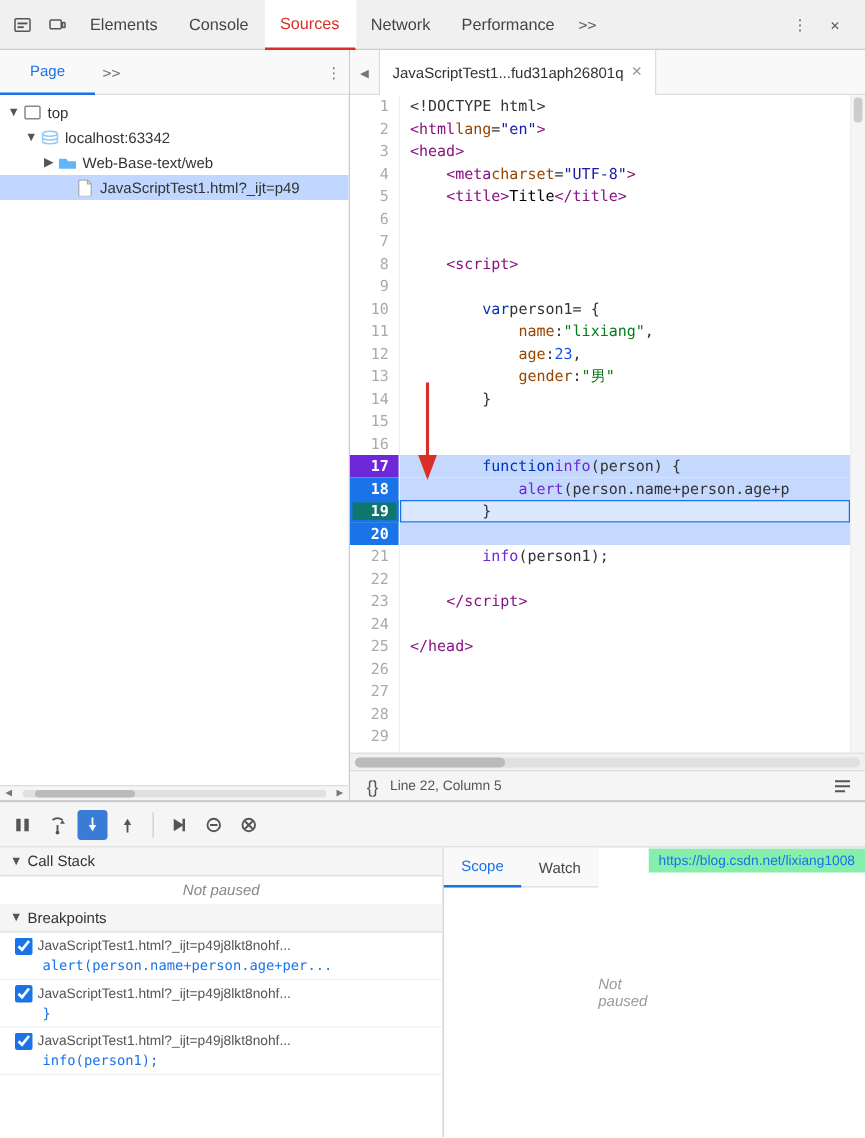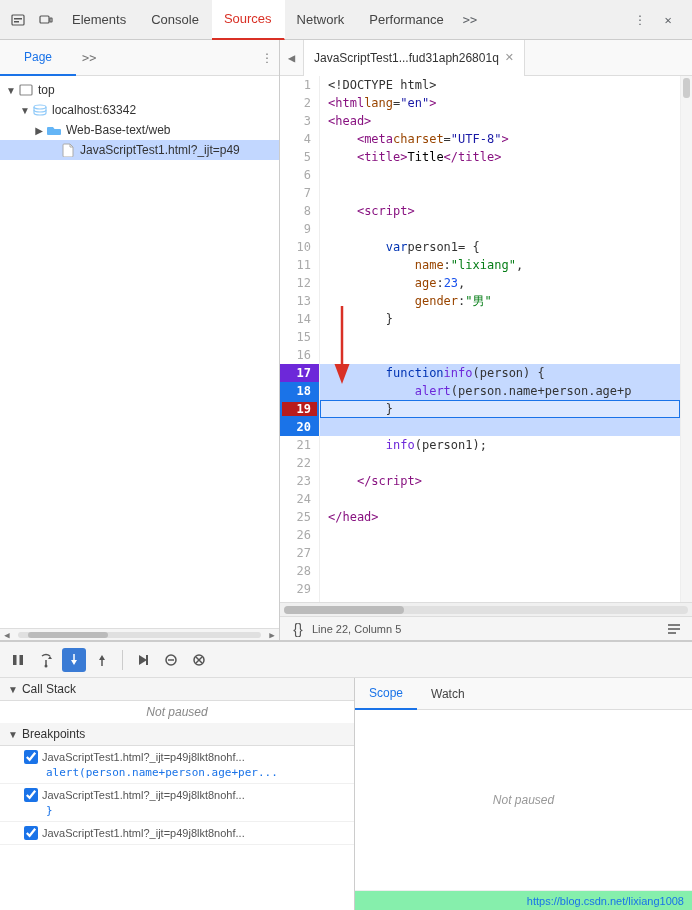--- a/index.html
+++ b/index.html
@@ -90,28 +90,28 @@
     
     .bottom-content { flex: 1; display: flex; overflow: hidden; }
 
     
     .left-bottom { width: 355px; flex-shrink: 0; border-right: 1px solid #ccc; display: flex; flex-direction: column; overflow: hidden; }
     .section-header { padding: 4px 8px; font-size: 12px; font-family: Arial, sans-serif; color: #333; background: #f5f5f5; border-bottom: 1px solid #ddd; display: flex; align-items: center; gap: 4px; cursor: pointer; }
     .section-arrow { color: #555; font-size: 10px; }
     .section-content { padding: 4px 8px; color: #888; font-size: 12px; font-family: Arial, sans-serif; font-style: italic; text-align: center; }
 
     .breakpoints-list { overflow-y: auto; flex: 1; }
-    .bp-item { padding: 2px 24px; border-bottom: 1px solid #f0f0f0; }
+    .bp-item { padding: 2px 12px; border-bottom: 1px solid #f0f0f0; }
     .bp-item-header { display: flex; align-items: center; gap: 4px; font-size: 11px; font-family: Arial, sans-serif; color: #333; padding: 2px 0; }
     .bp-item-code { font-size: 11px; font-family: Consolas, monospace; color: #1a73e8; padding-left: 22px; padding-bottom: 2px; }
     .bp-checkbox { width: 14px; height: 14px; accent-color: #1a73e8; }
     .bp-filename { color: #555; font-size: 11px; word-break: break-all; }
 
     
-    .right-bottom { flex: 1; display: flex; flex-direction: column; }
+    .right-bottom { flex: 1; display: flex; flex-direction: row; }
     .right-bottom-tabs { display: flex; align-items: center; height: 32px; border-bottom: 1px solid #ddd; background: #f9f9f9; }
     .right-bottom-tab { padding: 0 14px; height: 32px; display: flex; align-items: center; cursor: pointer; font-size: 12px; font-family: Arial, sans-serif; color: #444; }
     .right-bottom-tab.active { border-bottom: 2px solid #1a73e8; color: #1a73e8; }
     .right-bottom-content { flex: 1; display: flex; align-items: center; justify-content: center; color: #999; font-size: 12px; font-family: Arial, sans-serif; font-style: italic; }
 
     
     ::-webkit-scrollbar { width: 6px; height: 6px; }
     ::-webkit-scrollbar-track { background: #f1f1f1; }
     ::-webkit-scrollbar-thumb { background: #ccc; border-radius: 3px; }
 
@@ -250,21 +250,21 @@
           <div class="line-num">9</div>
           <div class="line-num">10</div>
           <div class="line-num">11</div>
           <div class="line-num">12</div>
           <div class="line-num">13</div>
           <div class="line-num">14</div>
           <div class="line-num">15</div>
           <div class="line-num">16</div>
           <div class="line-num" style="background: #6d28d9; color: rgb(255, 255, 255); font-weight: bold;">17</div>
           <div class="line-num" style="background: rgb(26, 115, 232); color: rgb(255, 255, 255); font-weight: bold;">18</div>
-          <div class="line-num" style="background: #b91c1c; color: rgb(255, 255, 255); font-weight: bold; outline: rgb(26, 115, 232) solid 2px; outline-offset: -2px;">19</div>
+          <div class="line-num" style="background: #0f766e; color: rgb(255, 255, 255); font-weight: bold; outline: rgb(26, 115, 232) solid 2px; outline-offset: -2px;">19</div>
           <div class="line-num" style="background: rgb(26, 115, 232); color: rgb(255, 255, 255); font-weight: bold;">20</div>
           <div class="line-num">21</div>
           <div class="line-num">22</div>
           <div class="line-num">23</div>
           <div class="line-num">24</div>
           <div class="line-num">25</div>
           <div class="line-num">26</div>
           <div class="line-num">27</div>
           <div class="line-num">28</div>
           <div class="line-num">29</div>
@@ -433,20 +433,21 @@
             <span class="bp-filename">JavaScriptTest1.html?_ijt=p49j8lkt8nohf...</span>
           </div>
           <div class="bp-item-code">}</div>
         </div>
 
         <div class="bp-item">
           <div class="bp-item-header">
             <input type="checkbox" class="bp-checkbox" checked="" style="">
             <span class="bp-filename">JavaScriptTest1.html?_ijt=p49j8lkt8nohf...</span>
           </div>
+          <div class="bp-item-code">info(person1);</div>
         </div>
       </div>
     </div>
 
     <div class="right-bottom">
       <div class="right-bottom-tabs">
         <div class="right-bottom-tab active">
           <span>Scope</span>
         </div>
         <div class="right-bottom-tab">

